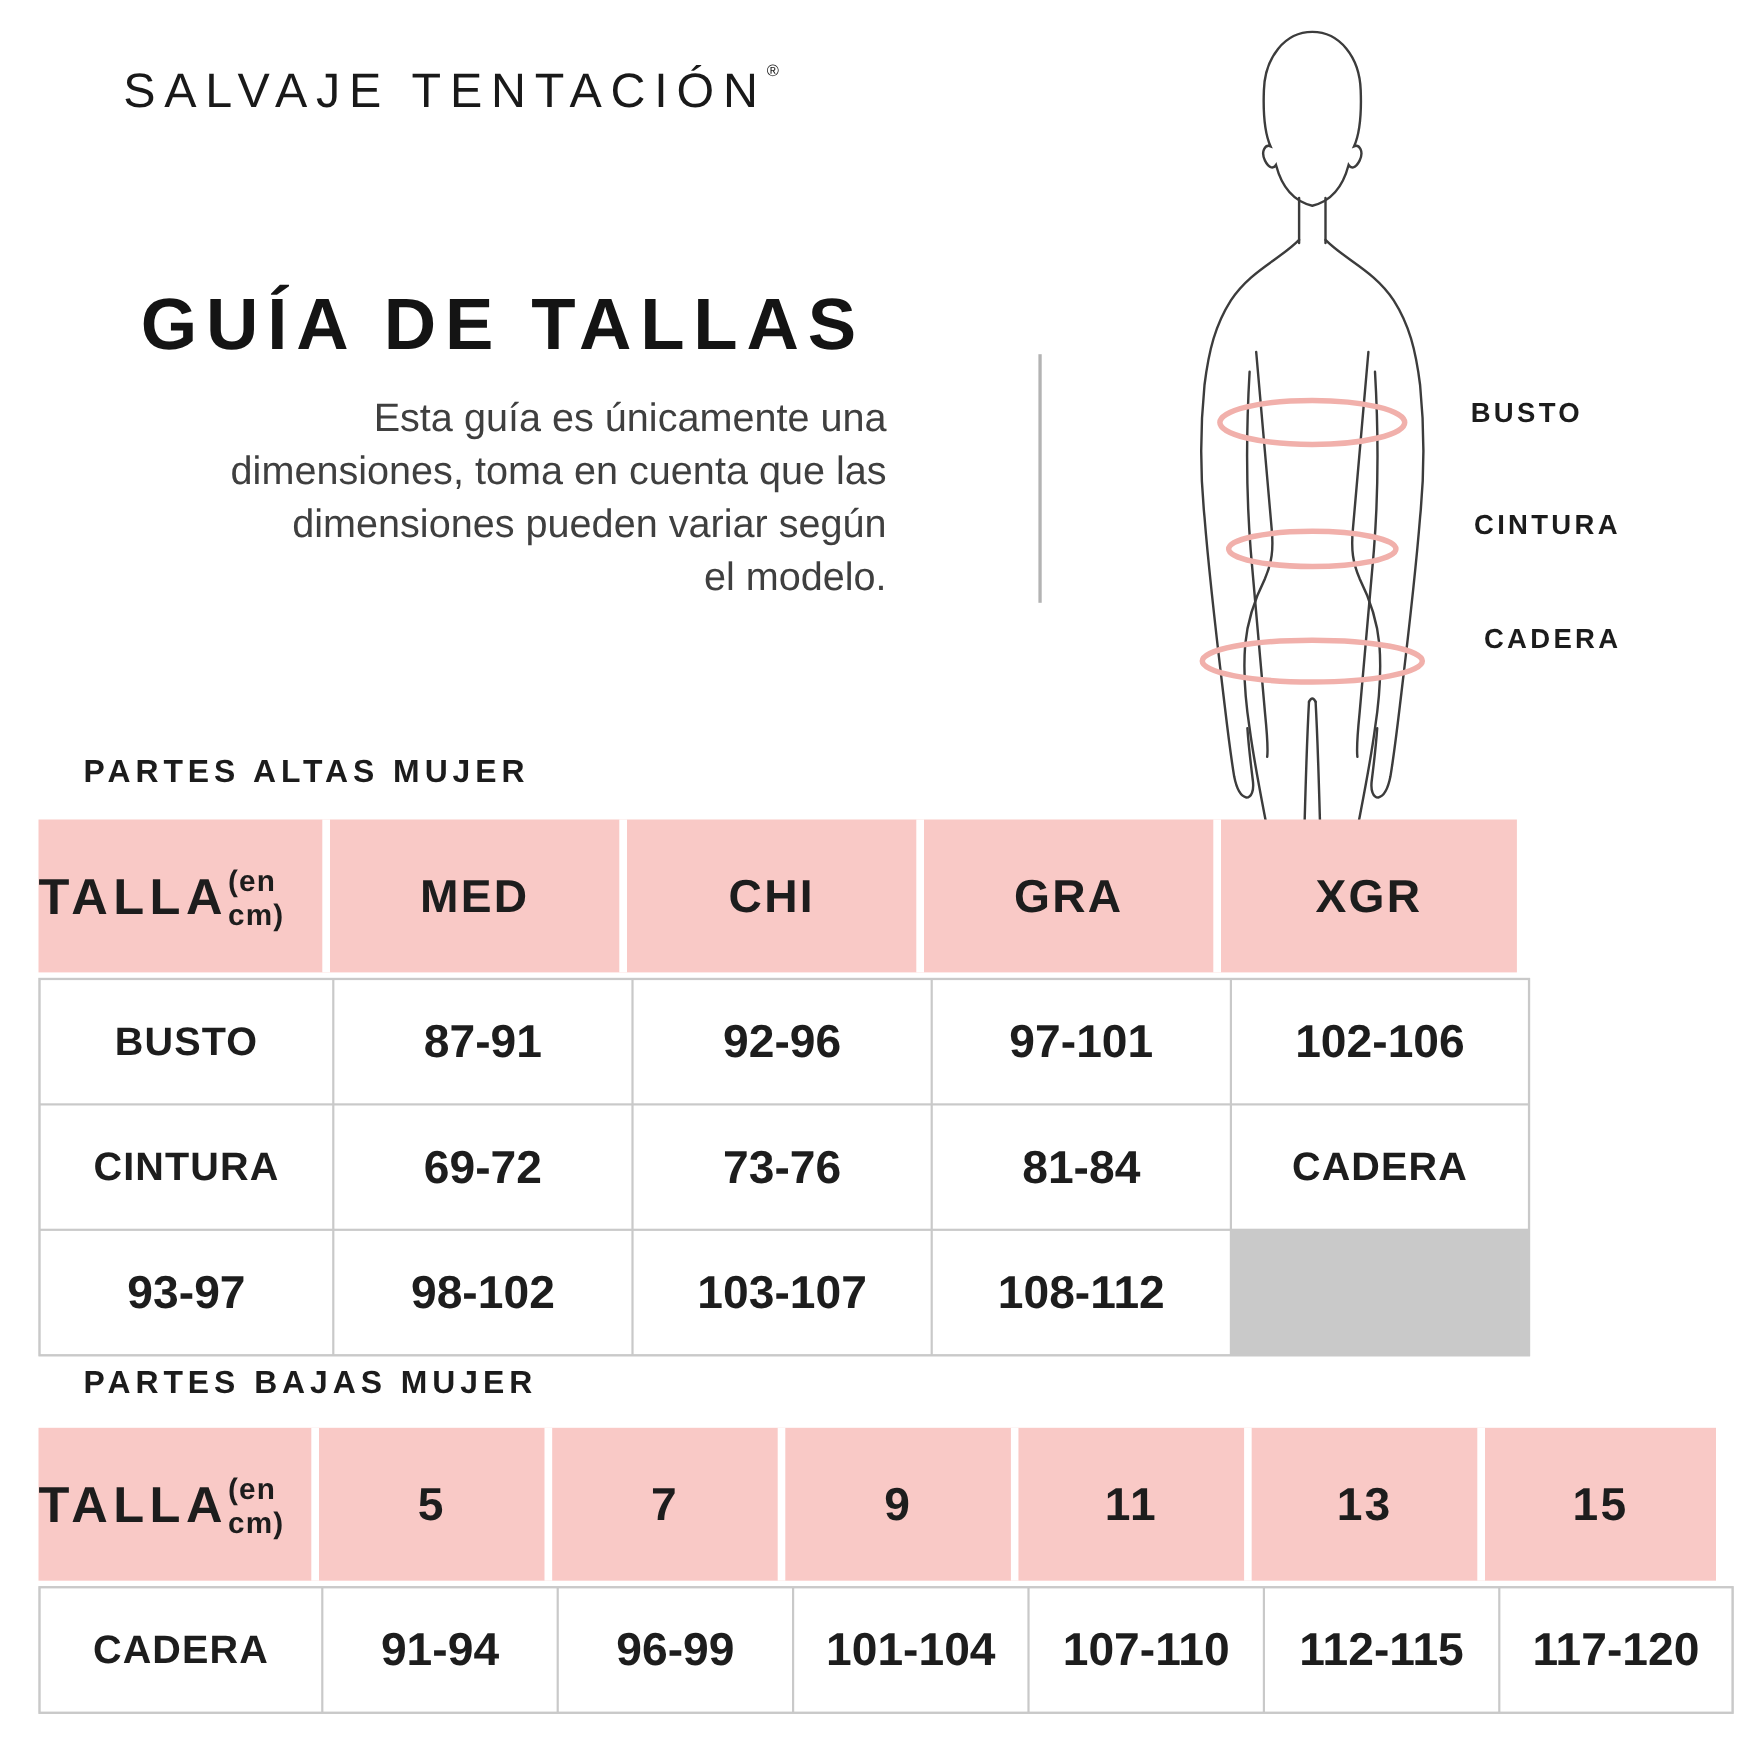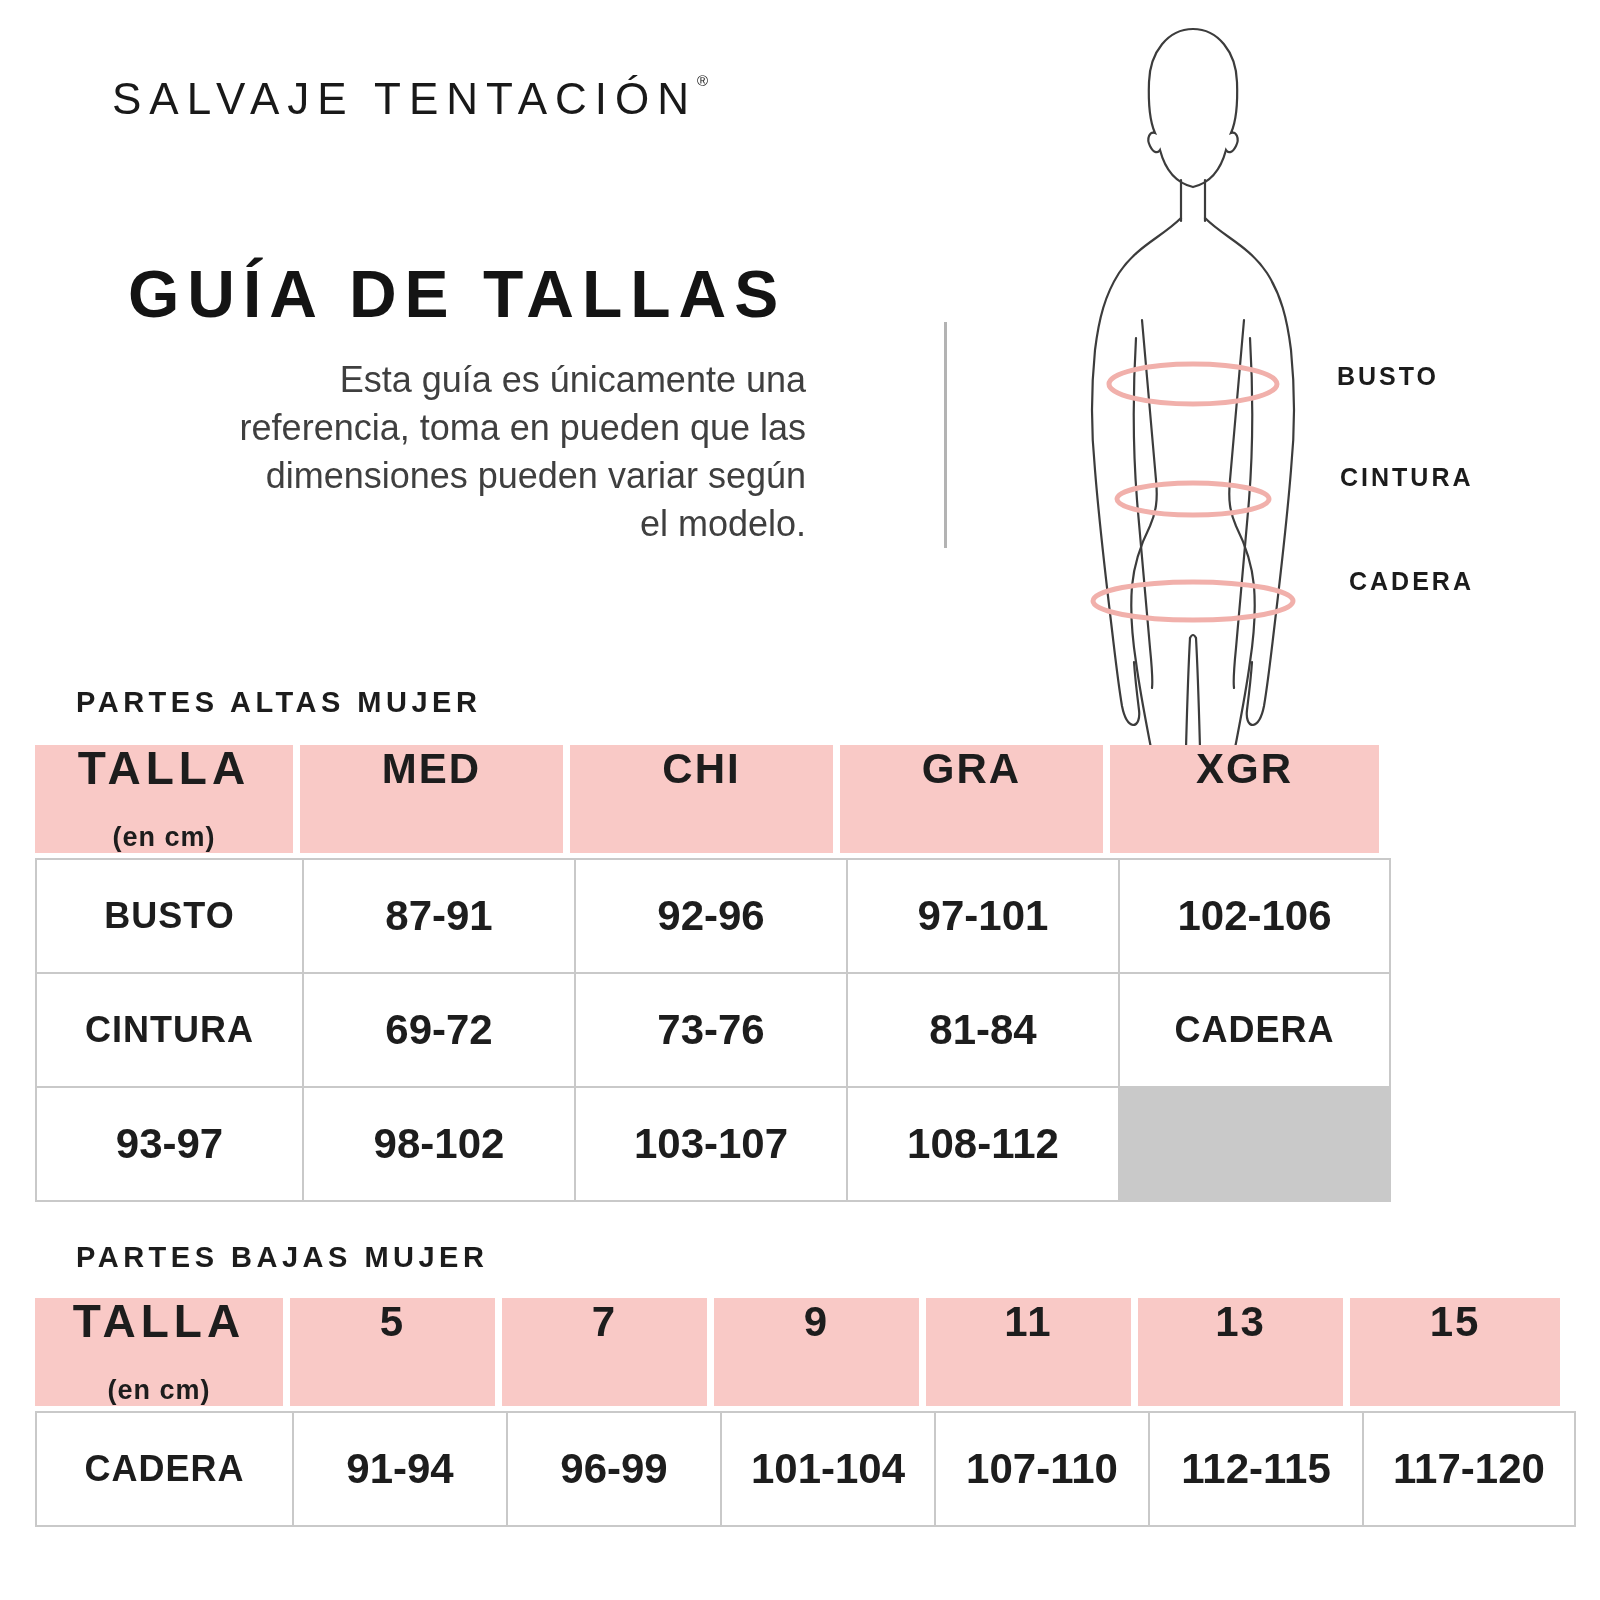--- a/index.html
+++ b/index.html
@@ -2,21 +2,21 @@
 <html><head>
 <meta charset="utf-8">
 <style>
   html,body{margin:0;padding:0;background:#ffffff;}
   .canvas{
     position:relative;width:1600px;height:1600px;background:#ffffff;overflow:hidden;
     font-family:"Liberation Sans", sans-serif;color:#1d1d1d;
   }
   .abs{position:absolute;}
 
-  .brand{left:112px;top:72px;font-size:44px;font-weight:500;letter-spacing:8px;color:#191919;white-space:nowrap;}
+  .brand{left:112px;top:56px;font-size:44px;font-weight:500;letter-spacing:8px;color:#191919;white-space:nowrap;}
   .brand sup{font-size:15px;letter-spacing:0;vertical-align:28px;}
 
   .title{left:128px;top:256px;font-size:66px;font-weight:800;letter-spacing:8px;color:#141414;margin:0;white-space:nowrap;}
 
   .intro{left:100px;top:356px;width:706px;text-align:right;font-size:36px;line-height:48px;color:#3f3f3f;}
 
   .vdivider{left:944px;top:322px;width:3px;height:226px;background:#b3b3b3;}
 
   .figure{left:1040px;top:22px;width:320px;height:726px;}
   .fig-label{font-size:25px;font-weight:700;letter-spacing:3px;color:#1c1c1c;white-space:nowrap;}
@@ -29,22 +29,22 @@
   .sec2{left:76px;top:1241px;}
 
   .table{position:absolute;}
   .t1{left:35px;top:745px;}
   .t2{left:35px;top:1298px;}
 
   .t1cols{display:grid;grid-template-columns:265px 270px 270px 270px 269px;}
   .t2cols{display:grid;grid-template-columns:255px 212px 212px 212px 212px 212px 210px;}
 
   .thead .hcell{
-    height:108px;background:#f9c9c6;display:flex;flex-direction:column;
-    align-items:center;justify-content:space-between;
+    height:139px;background:#f9c9c6;display:flex;flex-direction:row;
+    align-items:center;justify-content:center;
     font-size:42px;font-weight:700;letter-spacing:2px;color:#1d1d1d;
     border-right:7px solid #ffffff;box-sizing:border-box;
   }
   .thead .hcell:last-child{border-right:none;}
   .talla{font-size:46px;letter-spacing:5px;line-height:1;}
   .unit{font-size:27px;letter-spacing:1px;font-weight:700;margin-top:4px;}
 
   .tbody{margin-top:5px;gap:2px;background:#c9c9c9;border:2px solid #c9c9c9;}
   .tbody .cell{
     background:#ffffff;height:112px;display:flex;align-items:center;justify-content:center;
@@ -57,21 +57,21 @@
 
 <div class="canvas">
 
   <div class="abs brand">
     <span>SALVAJE TENTACIÓN</span><sup>®</sup>
   </div>
 
   <h1 class="abs title">GUÍA DE TALLAS</h1>
   <div class="abs intro">
     <div>Esta guía es únicamente una</div>
-    <div>referencia, toma en pueden que las</div>
+    <div>dimensiones, toma en cuenta que las</div>
     <div>dimensiones pueden variar según</div>
     <div>el modelo.</div>
   </div>
 
   <div class="abs vdivider"></div>
 
   <svg class="abs figure" viewBox="0 0 320 726" fill="none">
     <g stroke="#3c3c3c" stroke-width="2.2" stroke-linecap="round" fill="none">
 
       <path d="M153,7 C178,7 196,30 197,60 C198,86 195,102 191,111 C196,109 200,116 196,124 C192,132 188,131 186,128 C181,147 170,161 153,165 C136,161 125,147 120,128 C118,131 114,132 110,124 C106,116 110,109 115,111 C111,102 108,86 109,60 C110,30 128,7 153,7 Z"></path>

